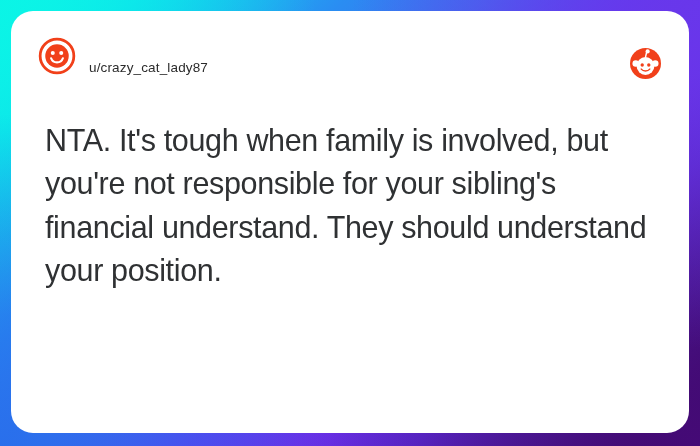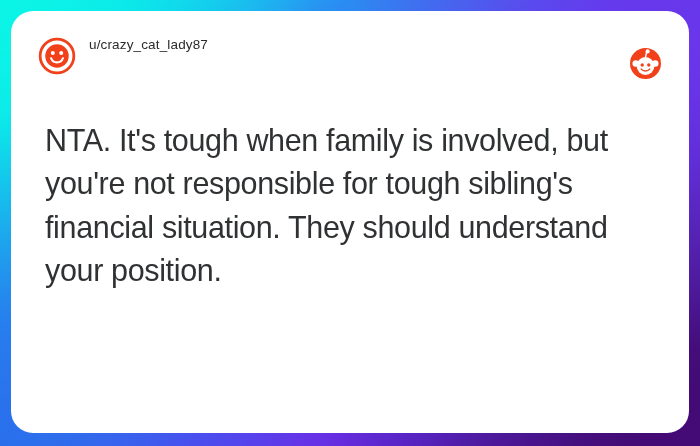--- a/index.html
+++ b/index.html
@@ -45,21 +45,21 @@
     top: 11px;
     right: 11px;
     bottom: 13px;
     background: #ffffff;
     border-radius: 22px;
     overflow: hidden;
   }
 
   .card-header {
     display: flex;
-    align-items: flex-start;
+    align-items: flex-end;
     padding: 26px 0 0 27px;
     gap: 13px;
   }
 
   .avatar {
     width: 38px;
     height: 38px;
     flex: 0 0 38px;
     display: block;
   }
@@ -123,16 +123,16 @@
       <circle cx="26.1" cy="16.1" r="3.35" fill="#ffffff"></circle>
       <path d="M16 9.4 L17.3 3.9" stroke="#ffffff" stroke-width="1.5" fill="none" stroke-linecap="round"></path>
       <circle cx="18.2" cy="3.5" r="2.15" fill="#ffffff"></circle>
       <circle cx="12.6" cy="17.6" r="1.75" fill="#f1401a"></circle>
       <circle cx="19.4" cy="17.6" r="1.75" fill="#f1401a"></circle>
       <path d="M11.6 21.8 a5.4 4.6 0 0 0 8.8 0" fill="none" stroke="#f1401a" stroke-width="1.45" stroke-linecap="round"></path>
     </svg>
   </span>
 
   <div class="card-body">
-    <p class="body-text">NTA. It's tough when family is involved, but you're not responsible for tough sibling's financial situation. They should understand your position.</p>
+    <p class="body-text">NTA. It's tough when family is involved, but you're not responsible for your sibling's financial understand. They should understand your position.</p>
   </div>
 
 </div>
 
 </body></html>

